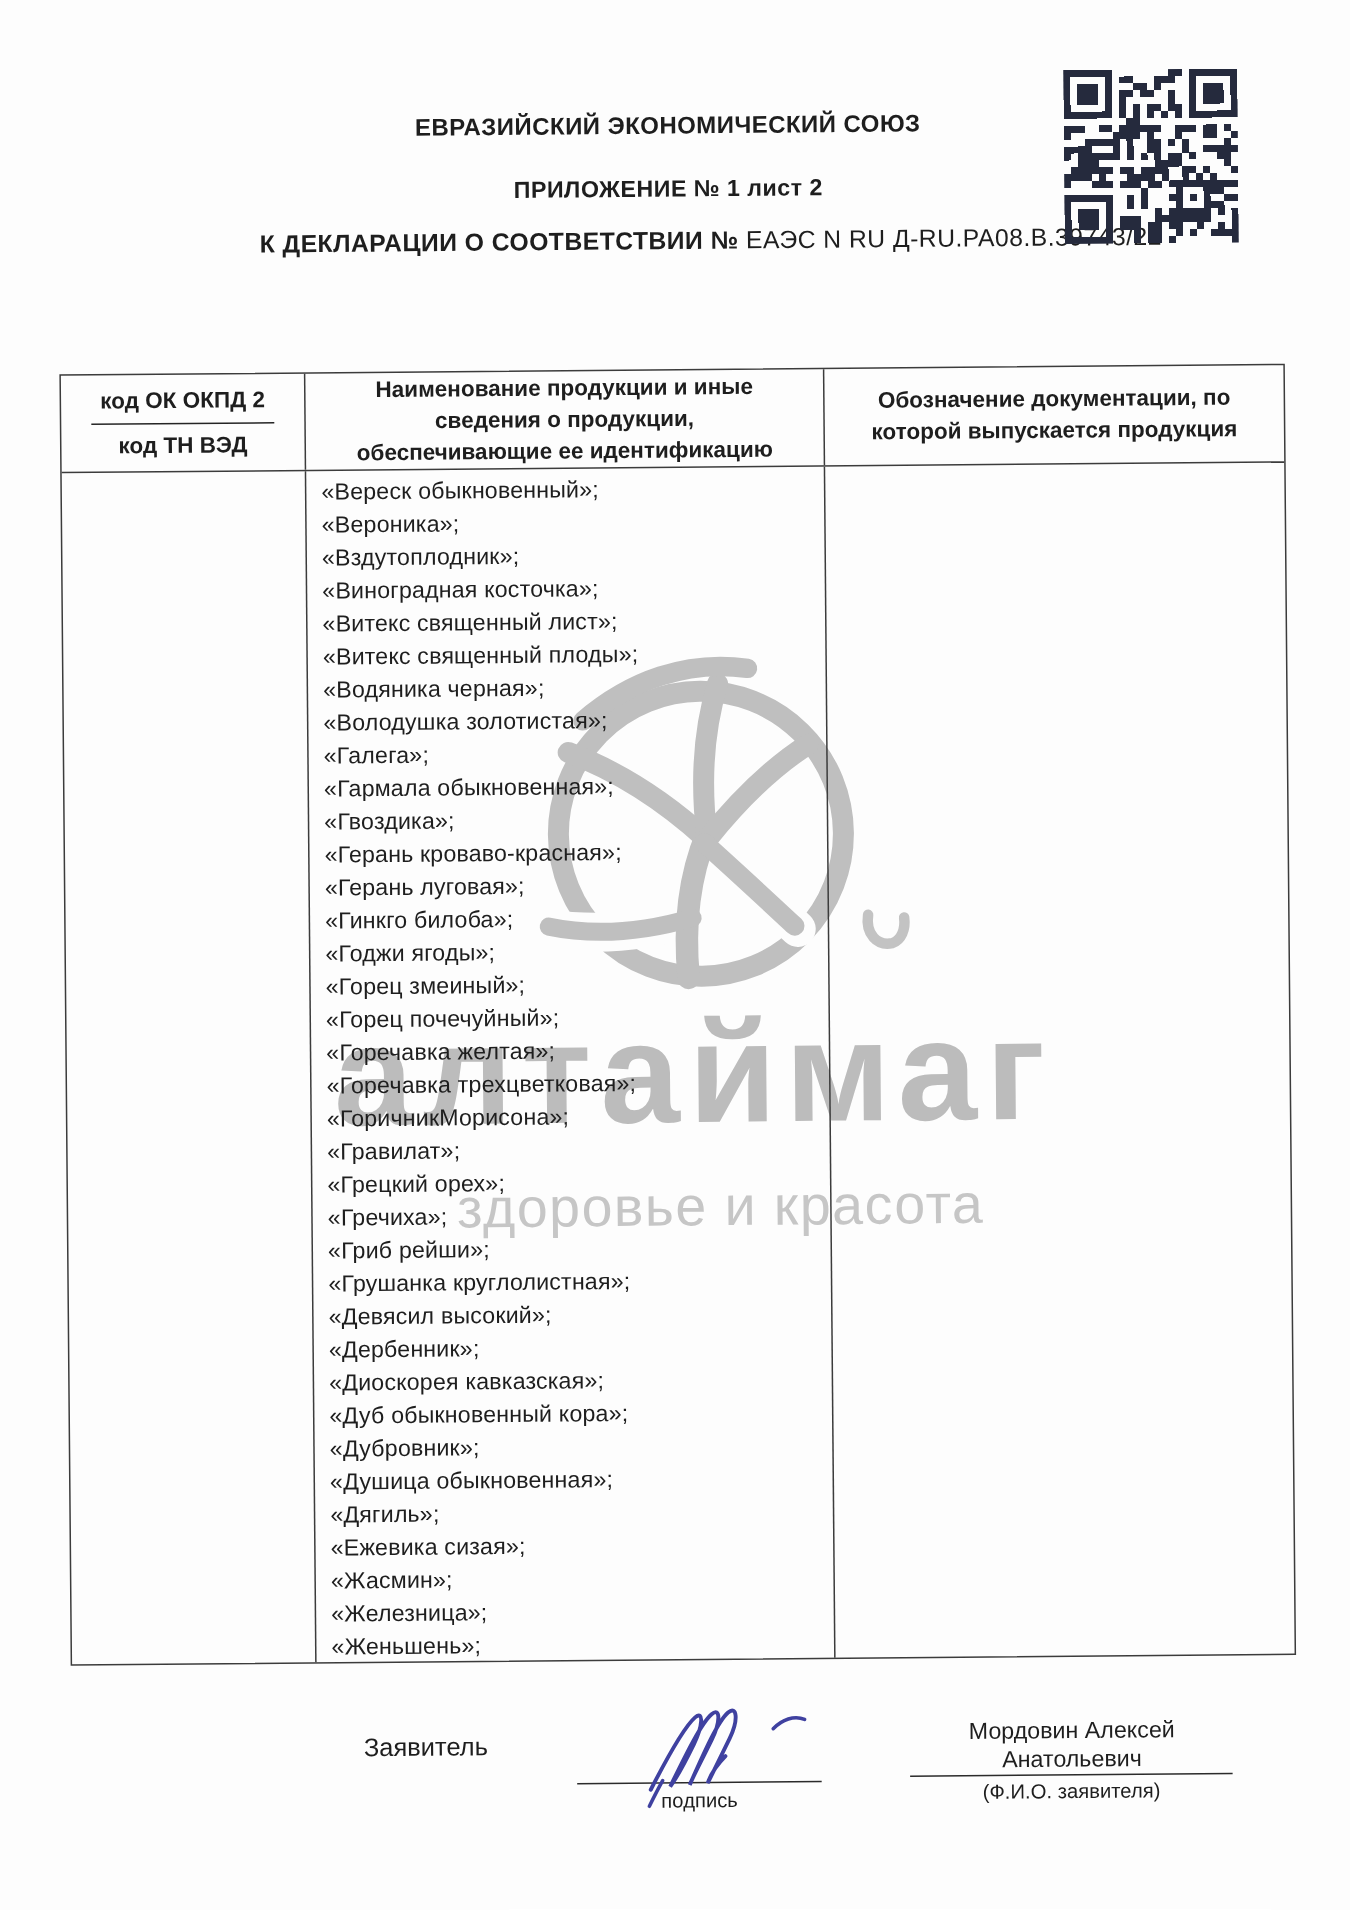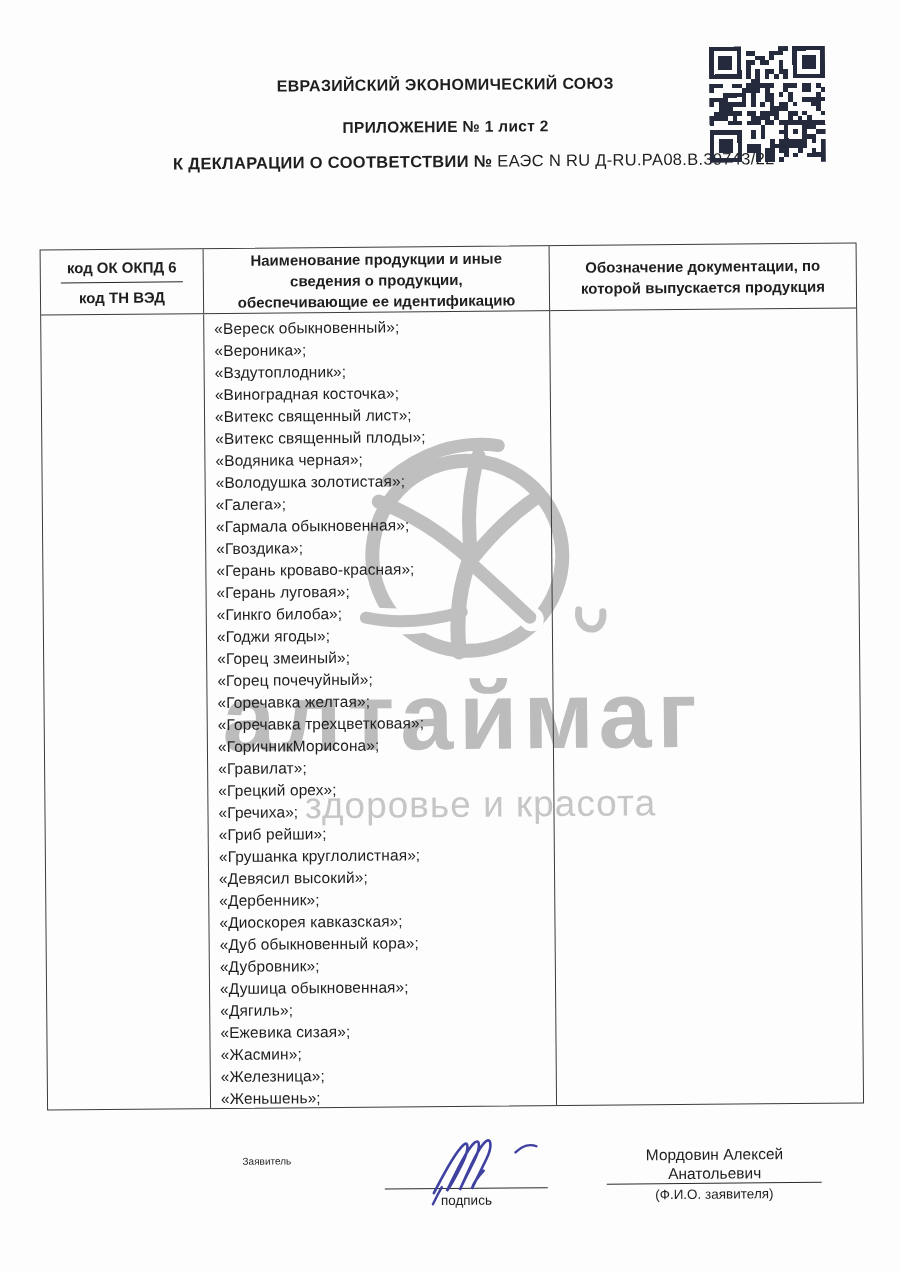--- a/index.html
+++ b/index.html
@@ -36,21 +36,21 @@
   .c1{flex:0 0 162px;display:flex;flex-direction:column;justify-content:center;align-items:center;}
   .c2{flex:0 0 346px;border-left:1.8px solid #3c3c3c;}
   .c3{flex:1;border-left:1.8px solid #3c3c3c;}
   .thead .c2,.thead .c3{display:flex;flex-direction:column;justify-content:center;align-items:center;}
   .hcell{font-weight:bold;font-size:15px;line-height:21px;text-align:center;}
   .c1 .divline{width:122px;border-top:1.6px solid #252525;margin:4px 0;}
   .plist{padding:4px 0 0 10px;}
   .plist-item{font-size:15.5px;line-height:22px;letter-spacing:.1px;white-space:nowrap;}
 
   
-  .applicant{position:absolute;left:238px;top:1154px;font-size:10px;z-index:3;}
+  .applicant{position:absolute;left:238px;top:1154px;font-size:17px;z-index:3;}
   .sigline{position:absolute;left:380px;top:1188px;width:163px;border-top:1.6px solid #2b2b2b;z-index:3;}
   .sigcap{position:absolute;left:380px;top:1193px;width:163px;text-align:center;font-size:13.5px;z-index:3;}
   .sigsvg{position:absolute;left:370px;top:1128px;width:200px;height:84px;z-index:4;}
   .fio{position:absolute;left:600px;top:1147px;width:220px;text-align:center;
        font-size:15.5px;line-height:19px;z-index:3;}
   .fioline{position:absolute;left:602px;top:1185px;width:215px;border-top:1.6px solid #2b2b2b;z-index:3;}
   .fiocap{position:absolute;left:602px;top:1189px;width:215px;text-align:center;font-size:13.5px;z-index:3;}
 </style>
 </head>
 <body>
@@ -402,21 +402,21 @@
           <rect x="12" y="24" width="1" height="1" fill="#252a3d"></rect>
           <rect x="13" y="24" width="1" height="1" fill="#252a3d"></rect>
           <rect x="15" y="24" width="1" height="1" fill="#252a3d"></rect>
           <rect x="24" y="24" width="1" height="1" fill="#252a3d"></rect>
         </svg>
     </div>
 
     <div class="tbl">
       <div class="trow thead">
         <div class="cell c1">
-          <div class="hcell">код ОК ОКПД 6</div>
+          <div class="hcell">код ОК ОКПД 2</div>
           <div class="divline"></div>
           <div class="hcell">код ТН ВЭД</div>
         </div>
         <div class="cell c2">
           <div class="hcell">Наименование продукции и иные</div>
           <div class="hcell">сведения о продукции,</div>
           <div class="hcell">обеспечивающие ее идентификацию</div>
         </div>
         <div class="cell c3">
           <div class="hcell">Обозначение документации, по</div>

